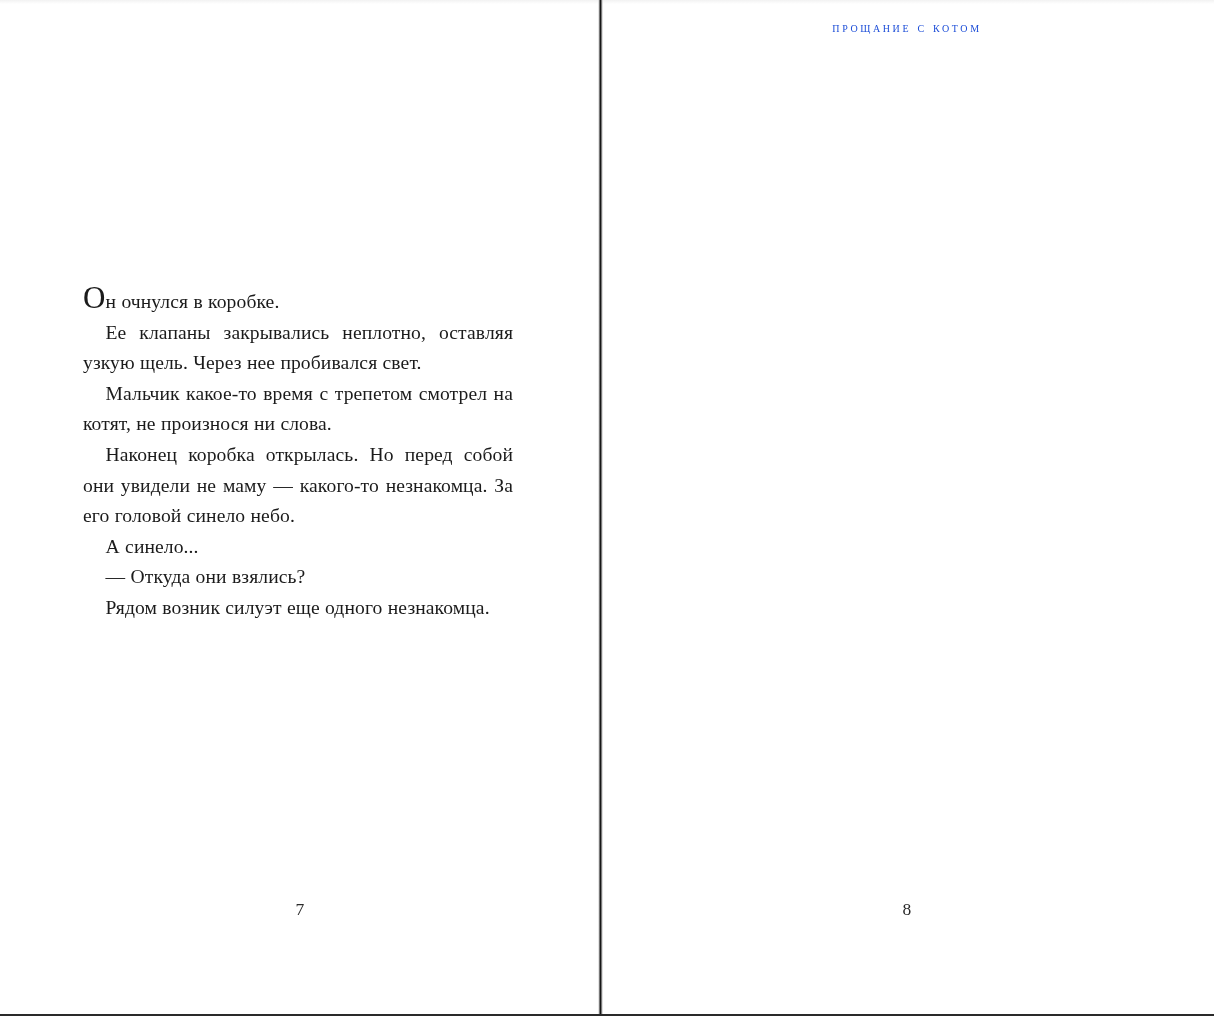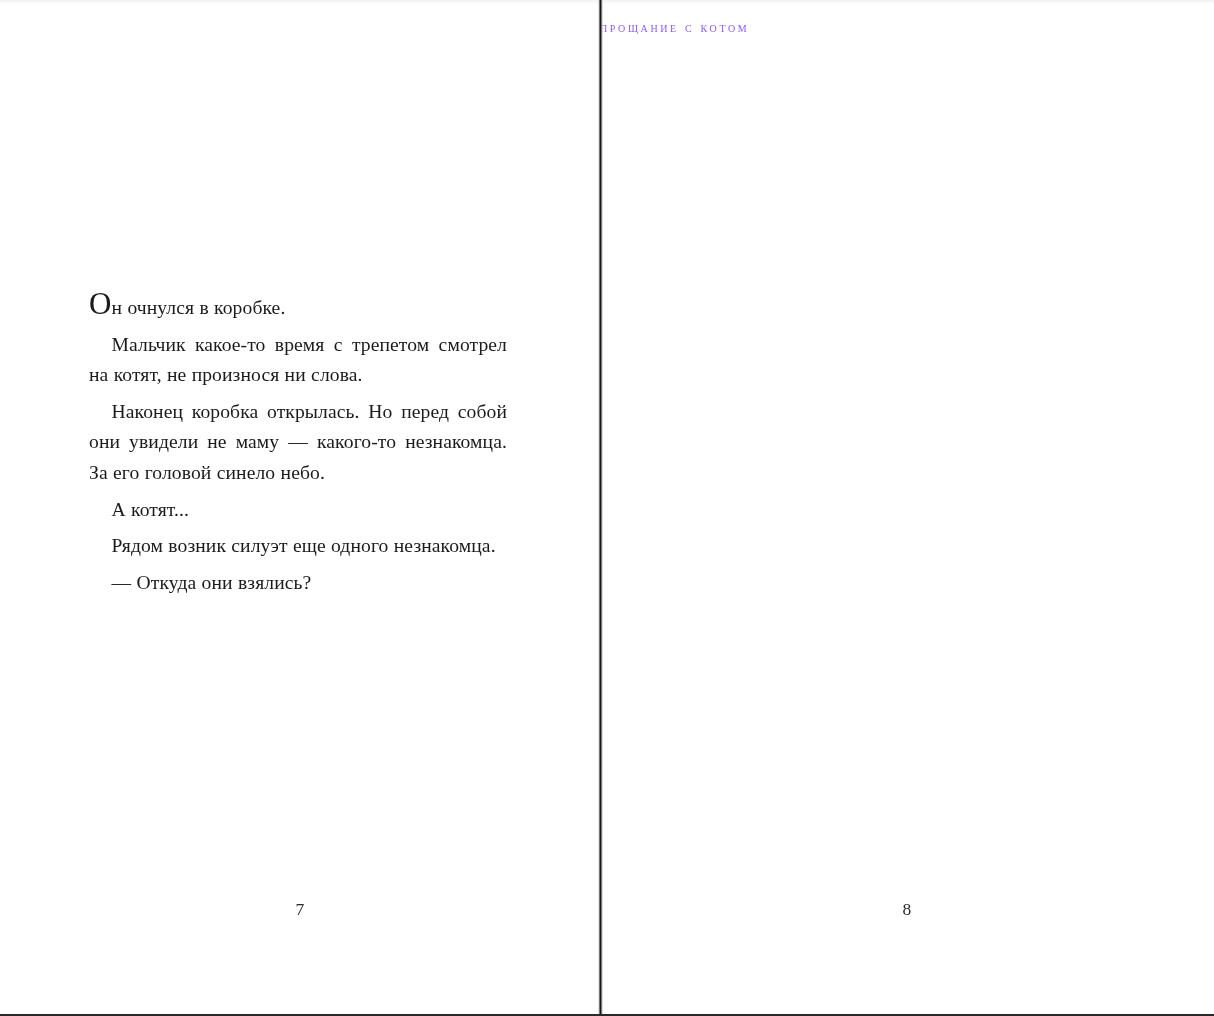--- a/index.html
+++ b/index.html
@@ -82,21 +82,21 @@
     letter-spacing: 0.1px;
     word-spacing: 0.3px;
   }
   .left .textblock {
     left: 83px;
     top: 284px;
     width: 430px;
   }
 
   p.para {
-    margin: 6px;
+    margin: 0;
     text-indent: 1.15em;
   }
   p.para.dialog {
     text-indent: 1.15em;
   }
   
   p.para:last-child { text-align: justify; }
 
   
   p.opening {
@@ -107,26 +107,26 @@
     line-height: 0.9;
     font-weight: 400;
   }
 
   
   .running-head {
     position: absolute;
     top: 19px;
     left: 0;
     width: 100%;
-    text-align: left;
+    text-align: center;
     font-size: 14.6px;
     letter-spacing: 2.6px;
     font-variant: small-caps;
     text-transform: lowercase;
-    color: #8b5cf6;
+    color: #1d4ed8;
   }
 
   
   .folio {
     position: absolute;
     bottom: 98px;
     left: 0;
     width: 100%;
     text-align: center;
     font-size: 17.5px;
@@ -140,25 +140,26 @@
 <body>
 
 <div id="spread">
 
   <div class="page left">
 
     <div class="textblock">
 
       <p class="para opening"><span class="dropcap">О</span><span>н очнулся в коробке.</span></p>
 
+      <p class="para">Ее клапаны закрывались неплотно, оставляя узкую щель. Через нее пробивался свет.</p>
       <p class="para">Мальчик какое-то время с трепетом смотрел на котят, не произнося ни слова.</p>
       <p class="para">Наконец коробка открылась. Но перед собой они увидели не маму — какого-то незнакомца. За его головой синело небо.</p>
-      <p class="para">А котят...</p>
+      <p class="para">А синело...</p>
+      <p class="para dialog">— Откуда они взялись?</p>
       <p class="para">Рядом возник силуэт еще одного незнакомца.</p>
-      <p class="para dialog">— Откуда они взялись?</p>
 
     </div>
 
     <div class="folio">7</div>
   </div>
 
   <div class="page right">
 
     <div class="running-head">Прощание с котом</div>
 

